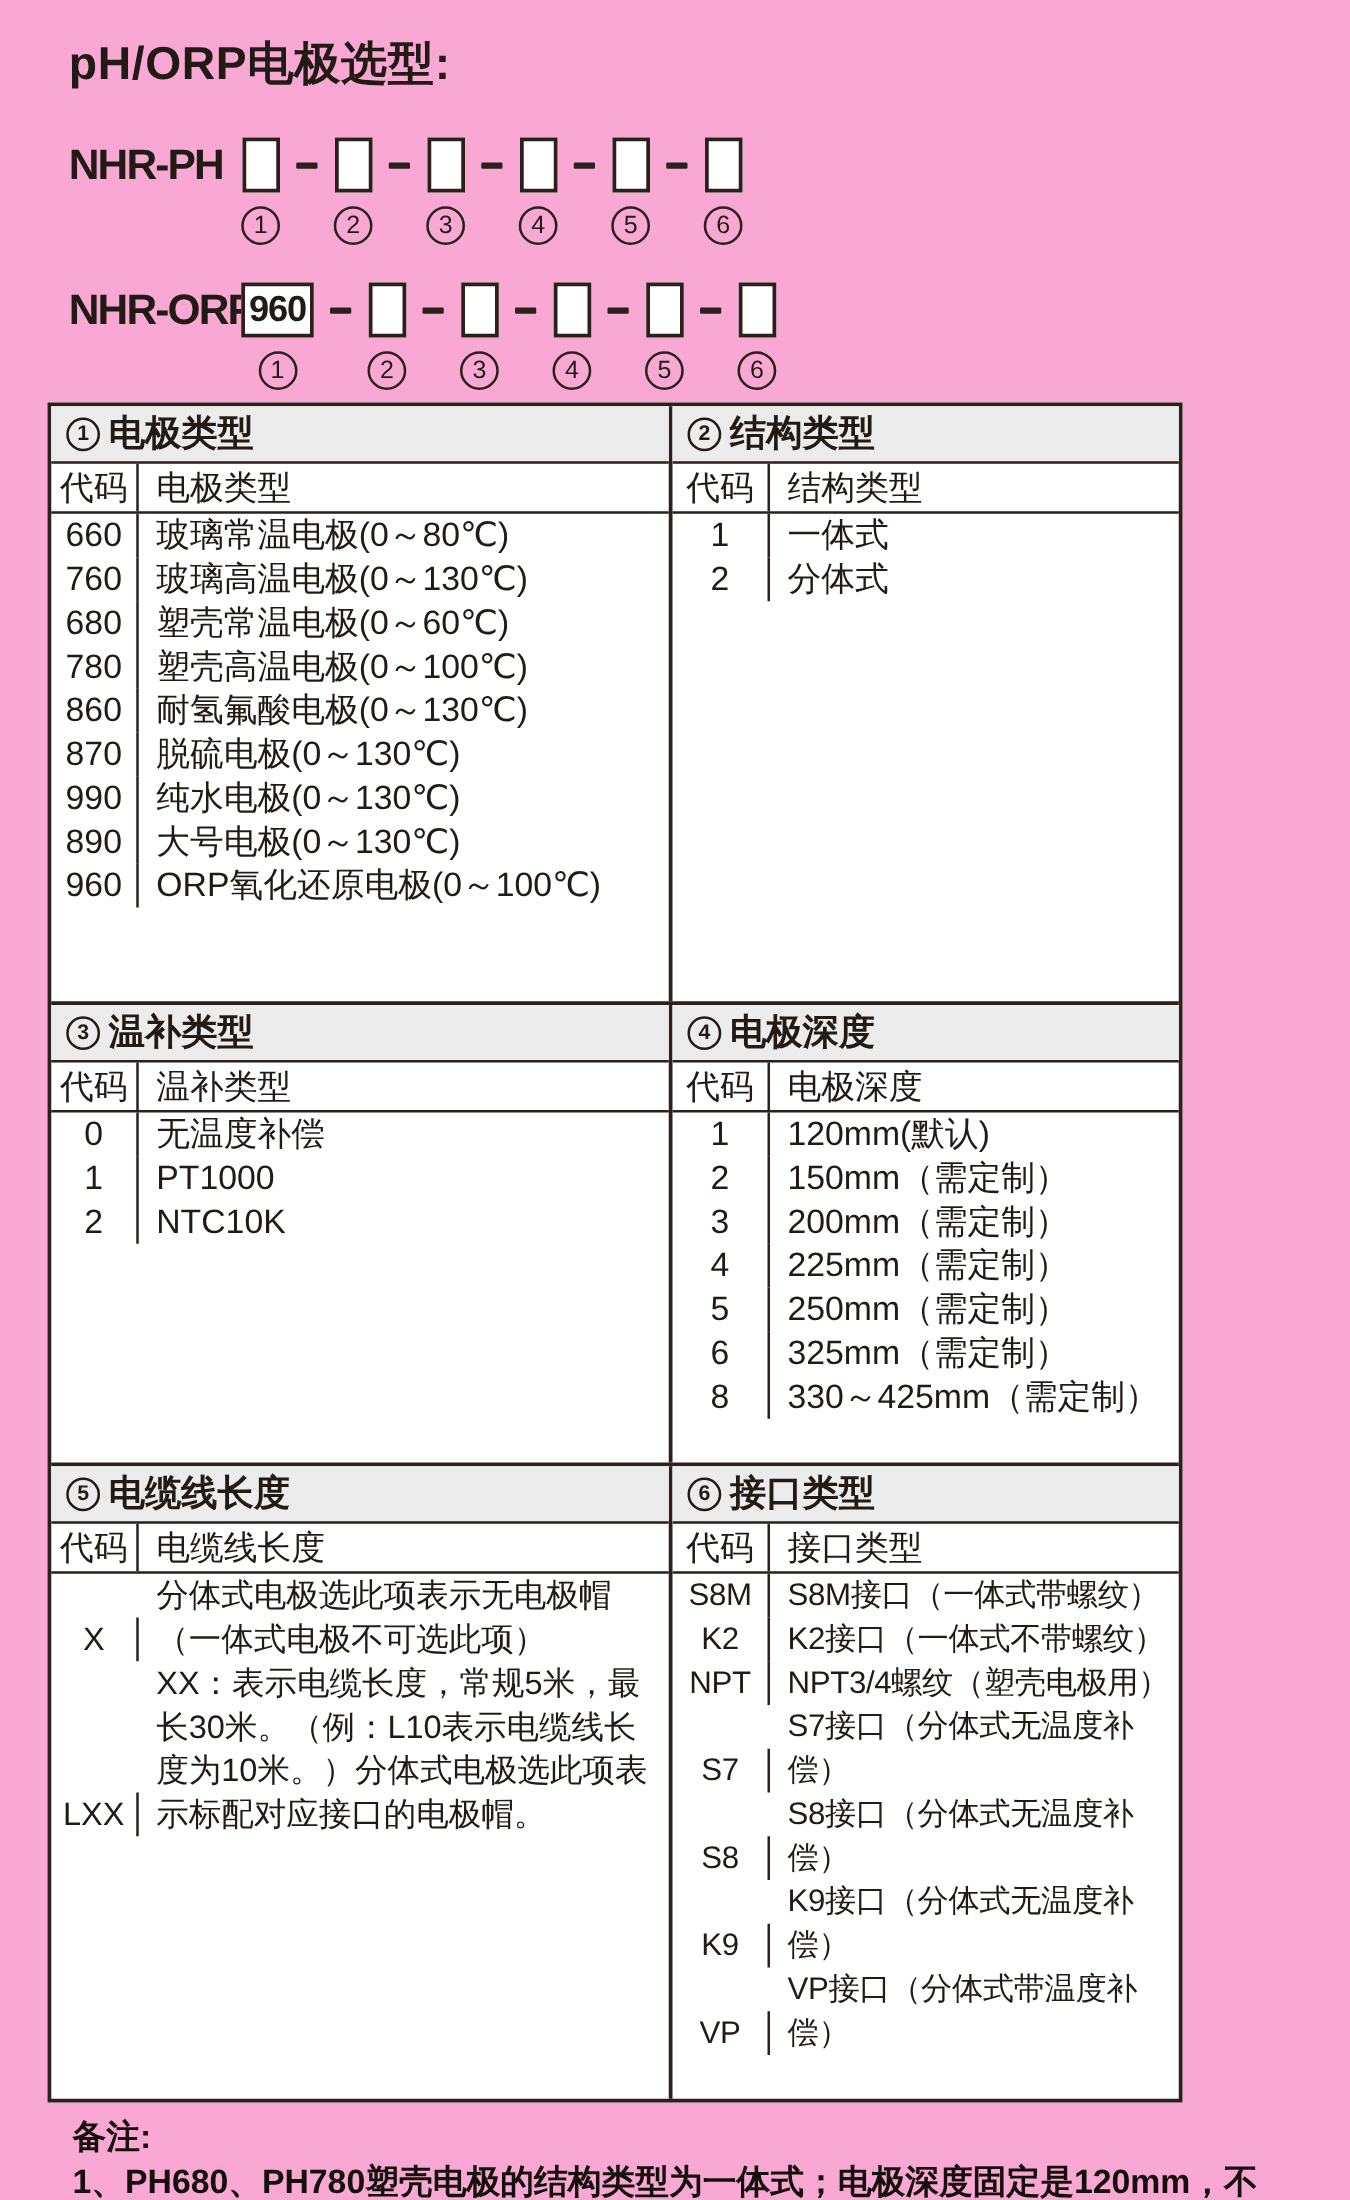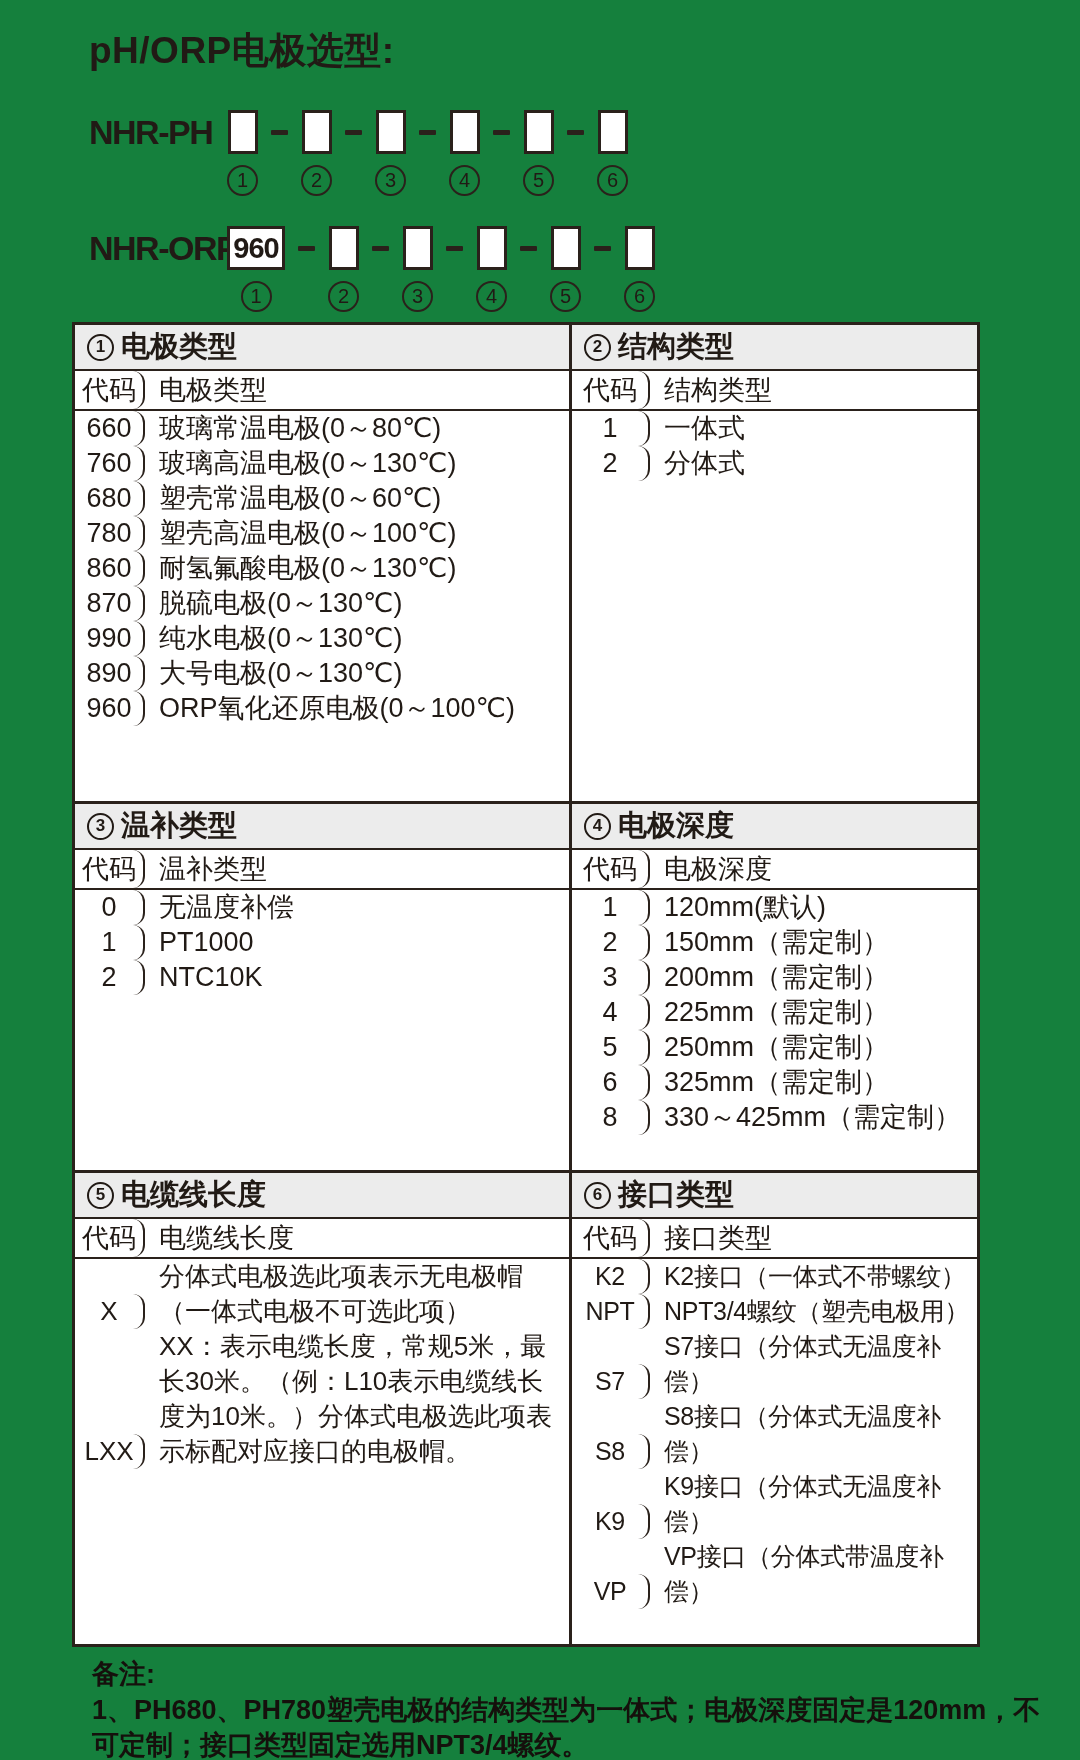--- a/index.html
+++ b/index.html
@@ -3,23 +3,23 @@
 <meta charset="utf-8">
 <style>
   :root{
     --line:#2a211b;
     --ink:#211a15;
     --band:#ececec;
   }
   *{margin:0;padding:0;box-sizing:border-box;}
   html,body{background:#fff;}
   .page{
-    width:1080px;height:1760px;background:#15803d;color:var(--ink);
+    width:1080px;height:1760px;background:#f9a8d4;color:var(--ink);
     font-family:"Liberation Sans","DejaVu Sans",sans-serif;
-    overflow:hidden;position:relative;padding-left:34px;
+    overflow:hidden;position:relative;
   }
   
   .doc-title{
     margin:26px 0 0 55px;font-size:37px;font-weight:700;letter-spacing:0.5px;
   }
   
   .model-row{display:flex;align-items:flex-start;margin-left:55px;}
   .model-row.first{margin-top:34px;}
   .model-row.second{margin-top:30px;}
   .model-label{
@@ -65,21 +65,21 @@
     height:40px;font-size:27px;
   }
   .rows{display:flex;flex-direction:column;flex:1;font-size:27px;}
   .band:nth-child(1) .rows{min-height:390px;}
   .band:nth-child(2) .rows{min-height:252px;}
   .band:nth-child(3) .rows{min-height:330px;}
   .row{display:flex;align-items:flex-end;min-height:35px;line-height:35px;}
   .row.filler{flex:1;}
   .hdr-row .code-col,.row .code-col{
     width:70px;border-right:2px solid var(--line);
-    text-align:center;flex:0 0 auto;border-radius:12px;
+    text-align:center;flex:0 0 auto;
   }
   .half.right .hdr-row .code-col,.half.right .row .code-col{width:78px;}
   .hdr-row .code-col{line-height:38px;}
   .hdr-row .desc-col{line-height:38px;}
   .desc-col{flex:1;padding-left:14px;padding-right:4px;}
   [data-sec="4"] .rows{font-size:26px;}
   [data-sec="5"] .rows{font-size:25px;letter-spacing:-0.3px;}
   
   .notes{
     margin:10px 0 0 58px;width:968px;
@@ -346,20 +346,24 @@
           <div class="sec-title">
             <span class="circ-sm">6</span>
             <span>接口类型</span>
           </div>
           <div class="hdr-row">
             <div class="code-col">代码</div>
             <div class="desc-col">接口类型</div>
           </div>
           <div class="rows">
             <div class="row">
+              <div class="code-col">S8M</div>
+              <div class="desc-col">S8M接口（一体式带螺纹）</div>
+            </div>
+            <div class="row">
               <div class="code-col">K2</div>
               <div class="desc-col">K2接口（一体式不带螺纹）</div>
             </div>
             <div class="row">
               <div class="code-col">NPT</div>
               <div class="desc-col">NPT3/4螺纹（塑壳电极用）</div>
             </div>
             <div class="row">
               <div class="code-col">S7</div>
               <div class="desc-col">S7接口（分体式无温度补偿）</div>

